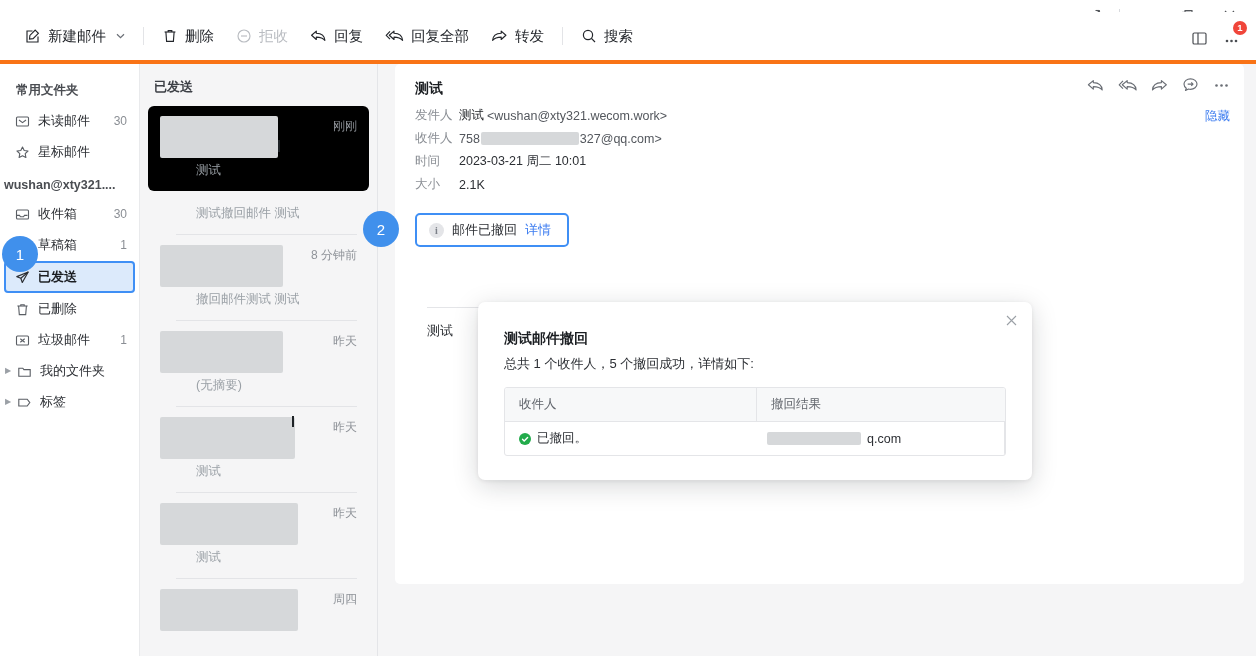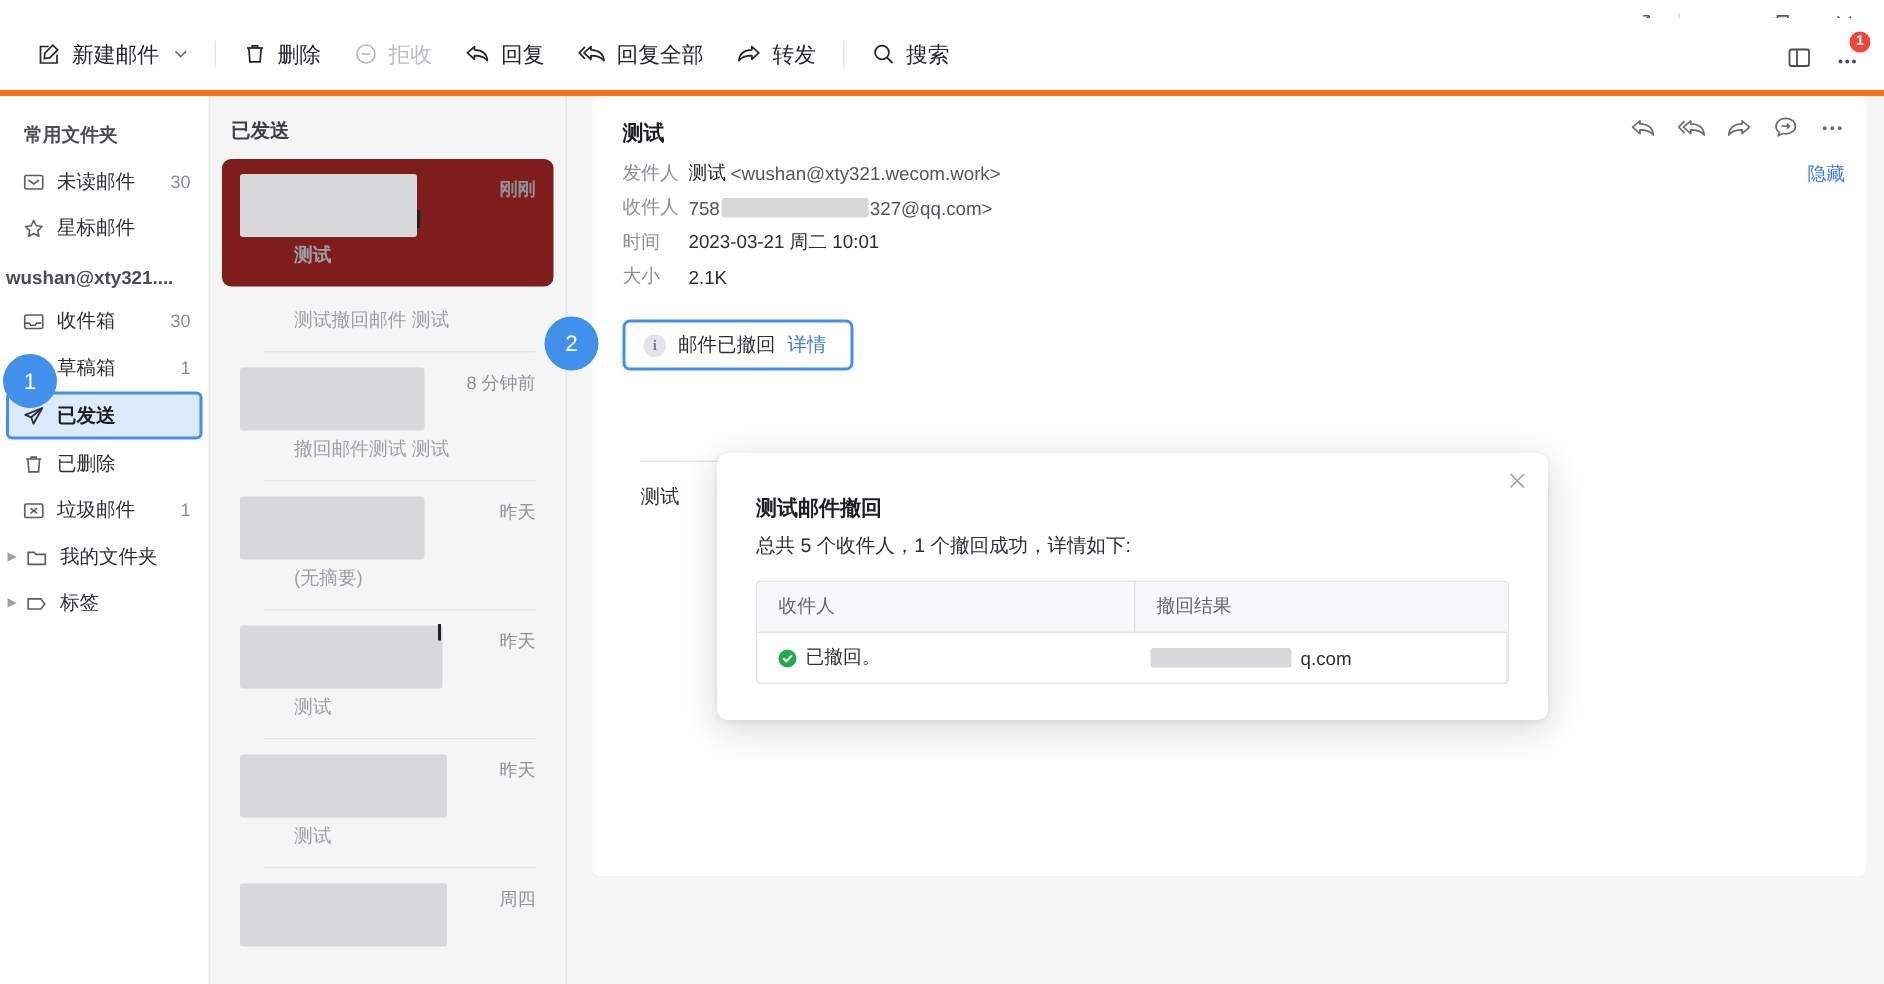--- a/index.html
+++ b/index.html
@@ -104,21 +104,21 @@
   }
   .ml-head {
     font-size: 13px; font-weight: 700; color: #3d4046;
     padding: 14px 0 10px 14px;
   }
   .ml-item {
     position: relative; margin: 0 8px; padding: 10px 12px 12px 12px;
     cursor: pointer;
   }
   .ml-item.sel {
-    background: #7f1d1d; border-radius: 6px; font-weight: bold;
+    background: #000000; border-radius: 6px;
   }
   .ml-item .ml-row1 { display: flex; align-items: flex-start; }
   .ml-redact {
     background: #d6d8da; border-radius: 2px; height: 40px; flex: none;
   }
   .ml-time {
     margin-left: auto; font-size: 12px; color: #8f9399; white-space: nowrap;
     padding-top: 2px;
   }
   .ml-snippet {
@@ -600,21 +600,21 @@
     </div>
   </div>
 
   <div class="modal">
     <div class="modal-close">
       <svg width="13" height="13" viewBox="0 0 13 13" stroke="currentColor" stroke-width="1.1">
           <path d="M2 2l9 9M11 2l-9 9"></path>
         </svg>
     </div>
     <div class="modal-title">测试邮件撤回</div>
-    <div class="modal-sub">总共 5 个收件人，1 个撤回成功，详情如下:</div>
+    <div class="modal-sub">总共 1 个收件人，5 个撤回成功，详情如下:</div>
 
     <div class="modal-table">
       <div class="mt-row mt-head">
         <div class="mt-cell mt-c1">收件人</div>
         <div class="mt-cell mt-c2">撤回结果</div>
       </div>
       <div class="mt-div"></div>
       <div class="mt-row">
         <div class="mt-cell mt-c2">
           <span class="ok-ico">

